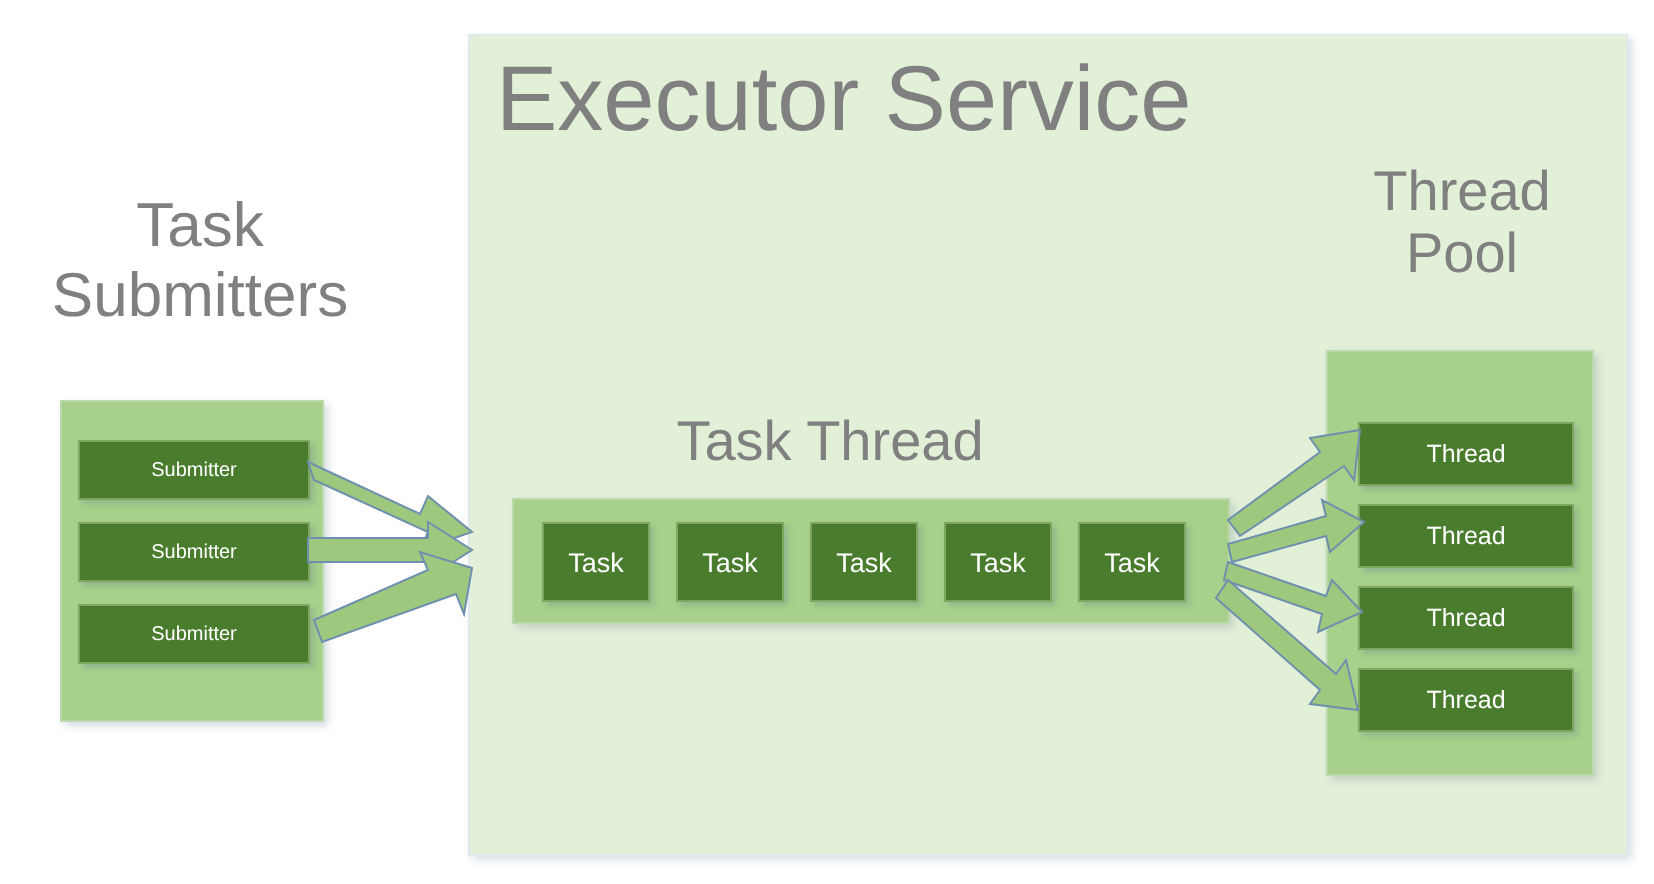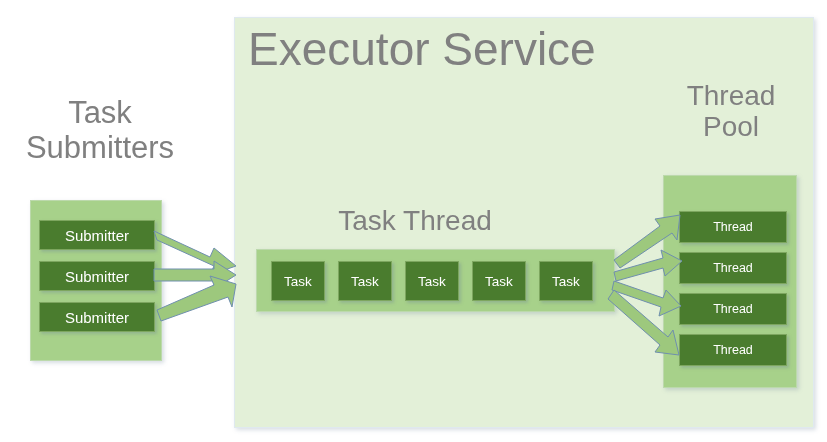--- a/index.html
+++ b/index.html
@@ -78,21 +78,21 @@
     width: 150px;
     font-size: 28px;
   }
 
   
   #executor-panel { left: 234px; top: 17px; width: 580px; height: 411px; }
   #submitters-group { left: 30px; top: 200px; width: 132px; height: 161px; }
   #queue-group { left: 256px; top: 249px; width: 359px; height: 63px; }
   #threadpool-group { left: 663px; top: 175px; width: 134px; height: 213px; }
 
-  .submitter-box { left: 8px; width: 116px; height: 30px; font-size: 15px; text-align: center; }
+  .submitter-box { left: 8px; width: 116px; height: 30px; font-size: 10px; text-align: center; }
   .task-box { top: 11px; width: 54px; height: 40px; font-size: 13.5px; }
   .thread-box { left: 15px; width: 108px; height: 32px; font-size: 12.5px; }
 
   
   #arrow-layer {
     position: absolute;
     left: 0; top: 0;
     width: 827px; height: 442px;
     pointer-events: none;
   }

